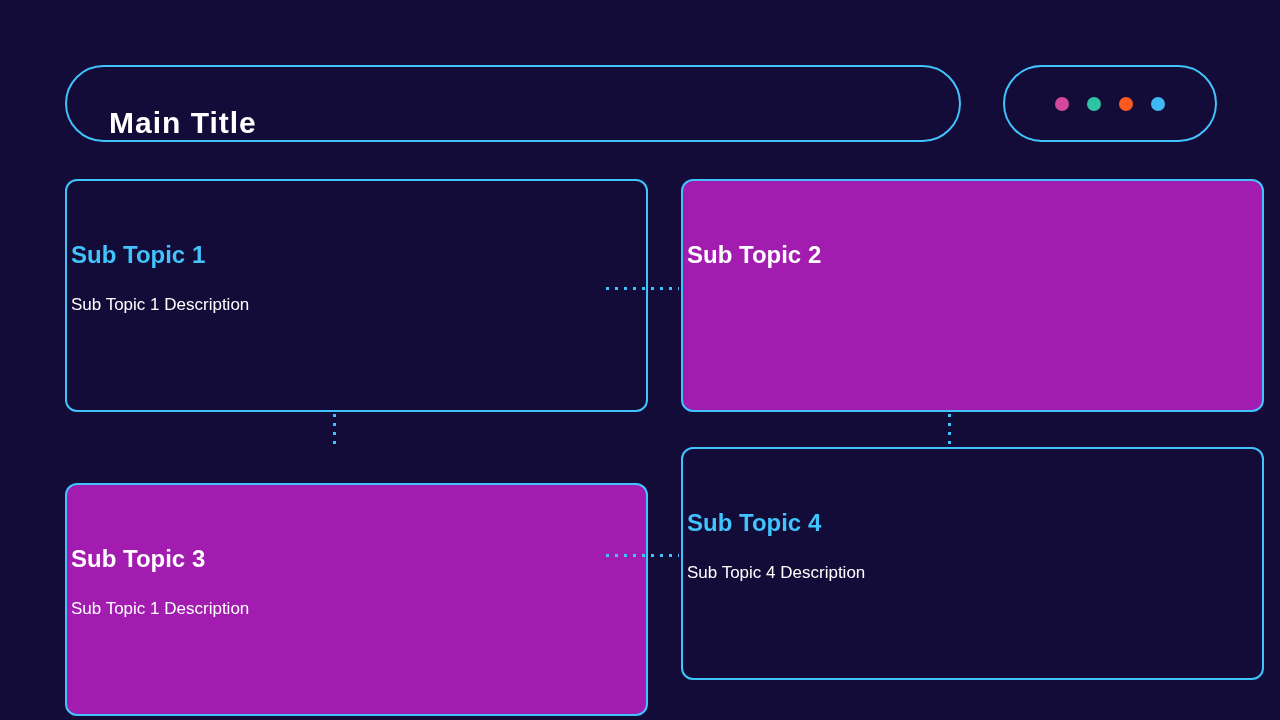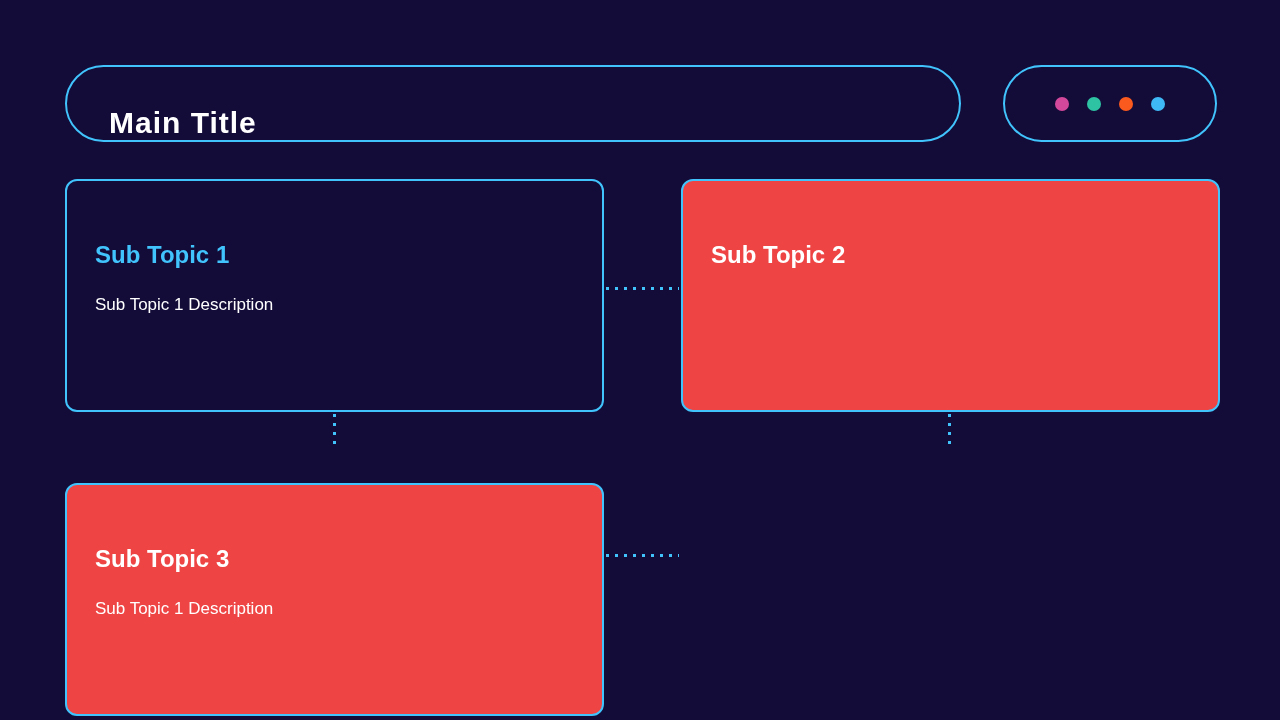--- a/index.html
+++ b/index.html
@@ -34,30 +34,30 @@
     border: 2px solid #41c3fc;
     border-radius: 40px;
     display: flex; align-items: center; justify-content: center;
     gap: 18px;
   }
   .dot { width: 14px; height: 14px; border-radius: 50%; display: inline-block; }
 
   
   .card {
     position: absolute;
-    width: 539px; height: 233px;
+    width: 583px; height: 233px;
     border-radius: 12px;
-    padding: 60px 20px 0 28px;
+    padding: 60px 20px 0 4px;
   }
   .card.outlined {
     border: 2px solid #41c3fc;
     background: transparent;
   }
   .card.filled {
-    background: #ef4444;
+    background: #a21caf;
     border: 2px solid #41c3fc;
   }
   .card-title {
     font-size: 24px;
     font-weight: 600;
     line-height: 1.2;
     margin: 0 0 24px 0;
   }
   .card.outlined .card-title { color: #41c3fc; }
   .card.filled .card-title { color: #ffffff; }
@@ -110,19 +110,23 @@
 
   <div class="card filled pos-card-2">
     <div class="card-title">Sub Topic 2</div>
   </div>
 
   <div class="card filled pos-card-3">
     <div class="card-title">Sub Topic 3</div>
     <div class="card-desc">Sub Topic 1 Description</div>
   </div>
 
+  <div class="card outlined pos-card-4">
+    <div class="card-title">Sub Topic 4</div>
+    <div class="card-desc">Sub Topic 4 Description</div>
+  </div>
 
   <div class="connector-h conn-h-1"></div>
   <div class="connector-v conn-v-1"></div>
   <div class="connector-v conn-v-2"></div>
   <div class="connector-h conn-h-2"></div>
 
 </div>
 
 </body></html>

